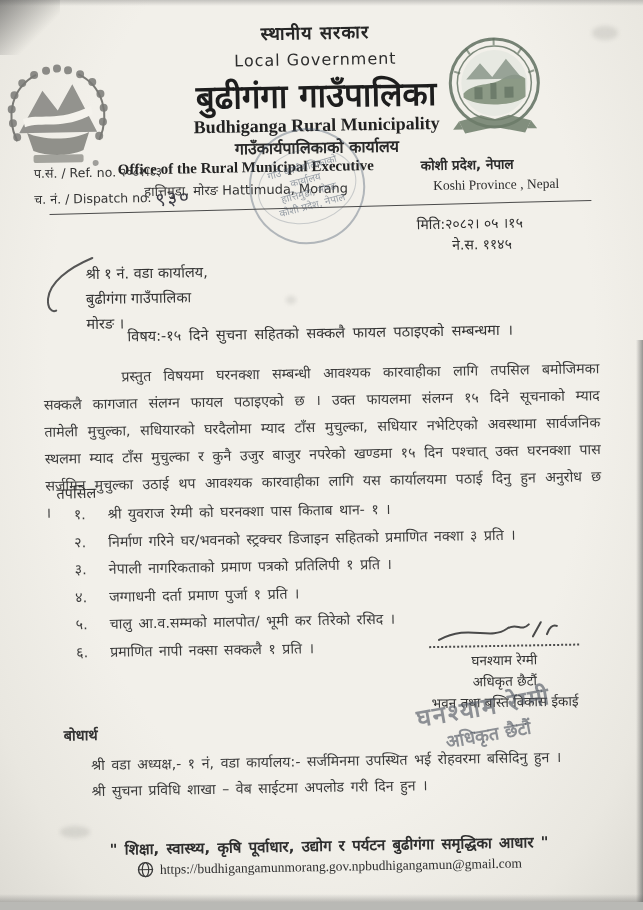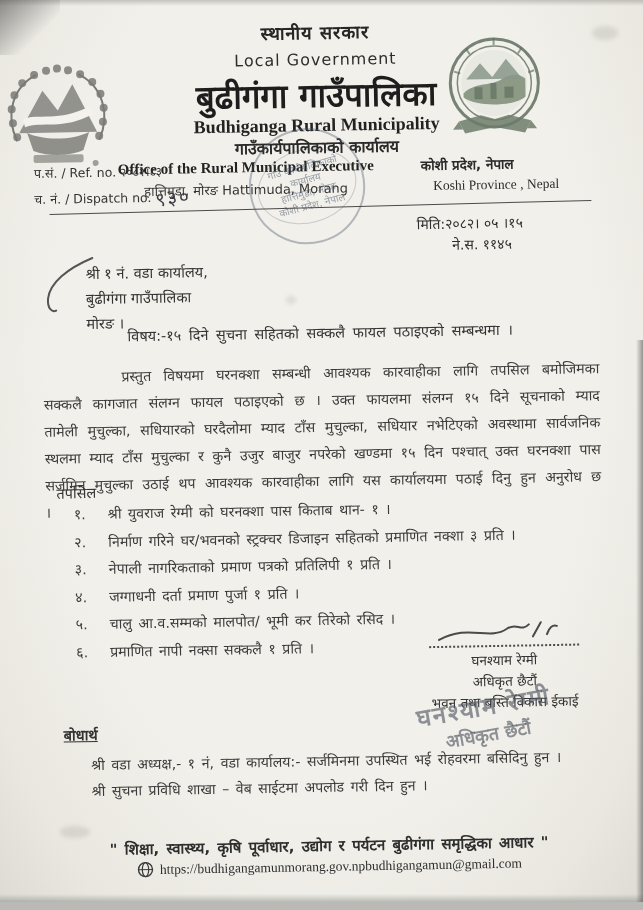--- a/index.html
+++ b/index.html
@@ -79,21 +79,21 @@
   .center-stamp{
     position:absolute;left:253px;top:128px;width:112px;height:112px;border-radius:50%;
     border:2px solid rgba(72,88,108,.38);
     color:rgba(72,88,108,.55);
     transform:rotate(-14deg);
     font-size:10px;text-align:center;line-height:13px;
     display:flex;flex-direction:column;justify-content:center;
   }
   .center-stamp .in{border-radius:50%;margin:6px;border:1px solid rgba(72,88,108,.25);padding:10px 4px;}
 
-  .bodh-h{position:absolute;left:58px;top:720px;font-size:14.5px;font-weight:bold;color:#333;text-decoration:underline;}
+  .bodh-h{position:absolute;left:58px;top:720px;font-size:14.5px;font-weight:bold;color:#333;}
   .bodh-lines{position:absolute;left:85px;top:748px;width:520px;font-size:14.2px;line-height:26px;color:#3b3b3b;word-spacing:2px;}
 
   .slogan{position:absolute;left:0;top:835px;width:643px;text-align:center;font-size:15px;font-weight:bold;color:#2e2e2e;word-spacing:2px;}
   .urlline{position:absolute;left:0;top:858px;width:643px;text-align:center;font-size:13.5px;color:#2f2f2f;font-family:"Liberation Serif","DejaVu Serif",serif;}
   .urlline .globe{display:inline-block;vertical-align:-4px;margin-right:6px;}
 
   .emblem-left{position:absolute;left:8px;top:58px;}
   .seal-right{position:absolute;left:452px;top:38px;}
 </style>
 </head>

